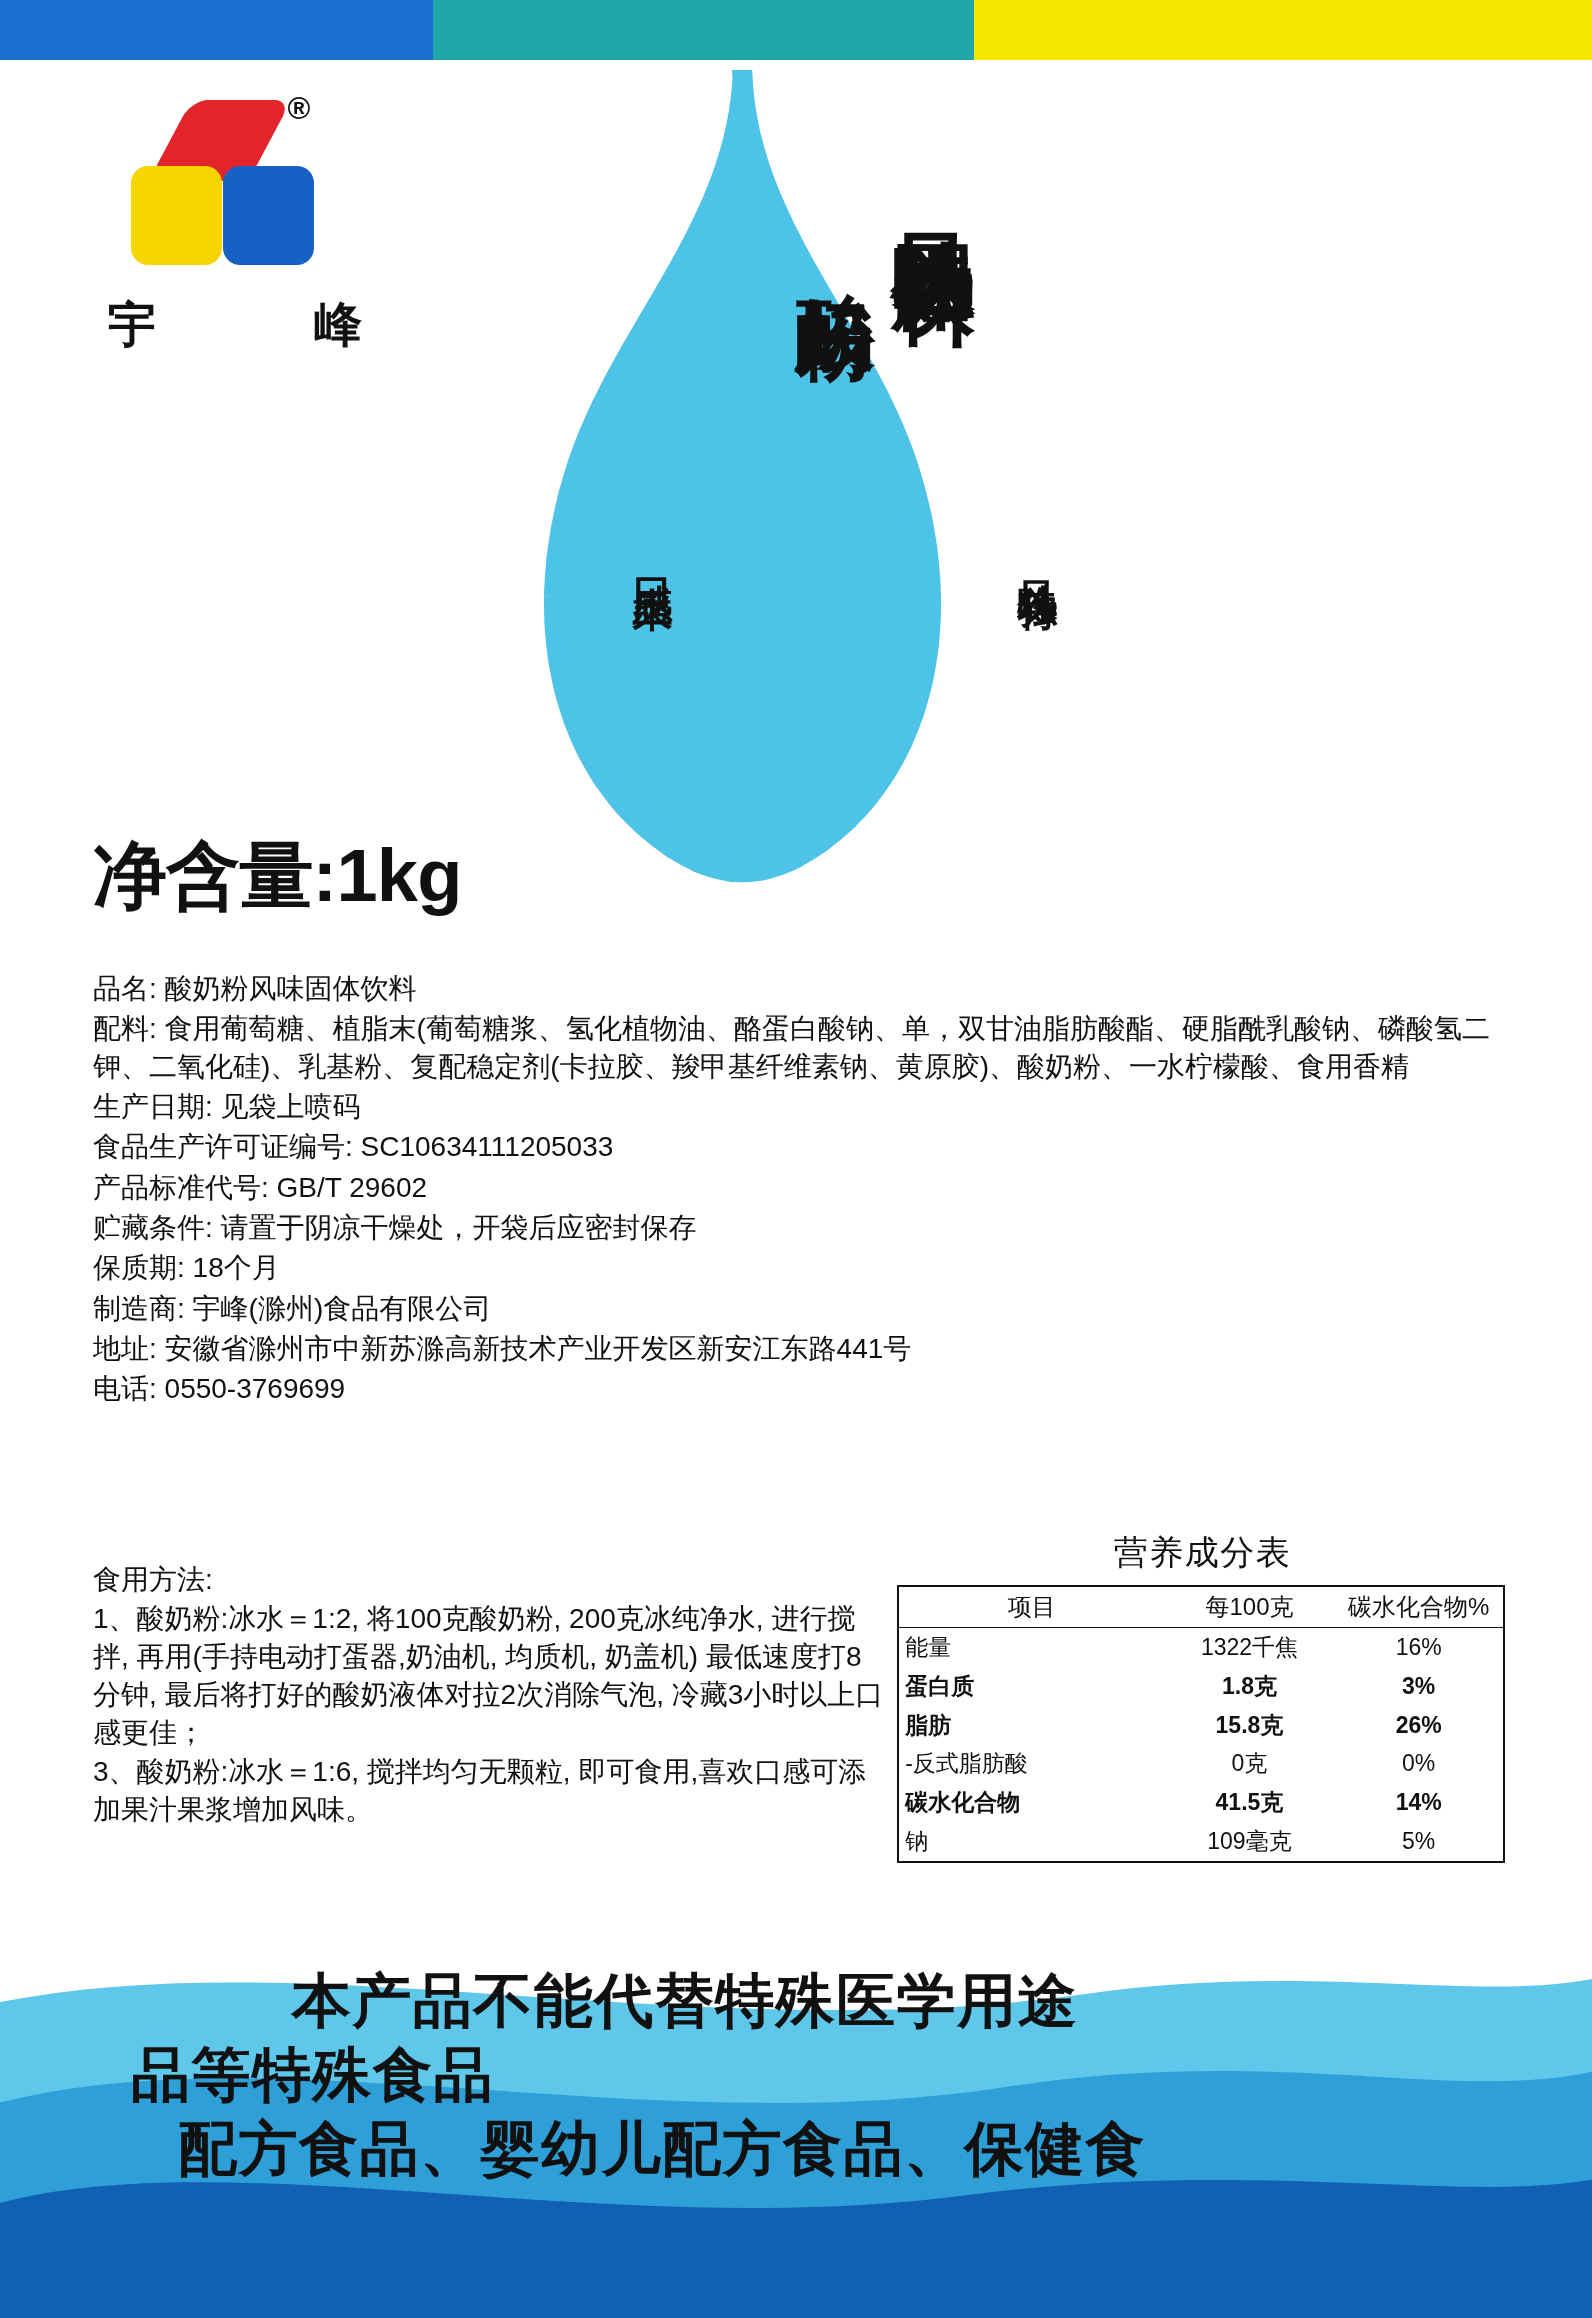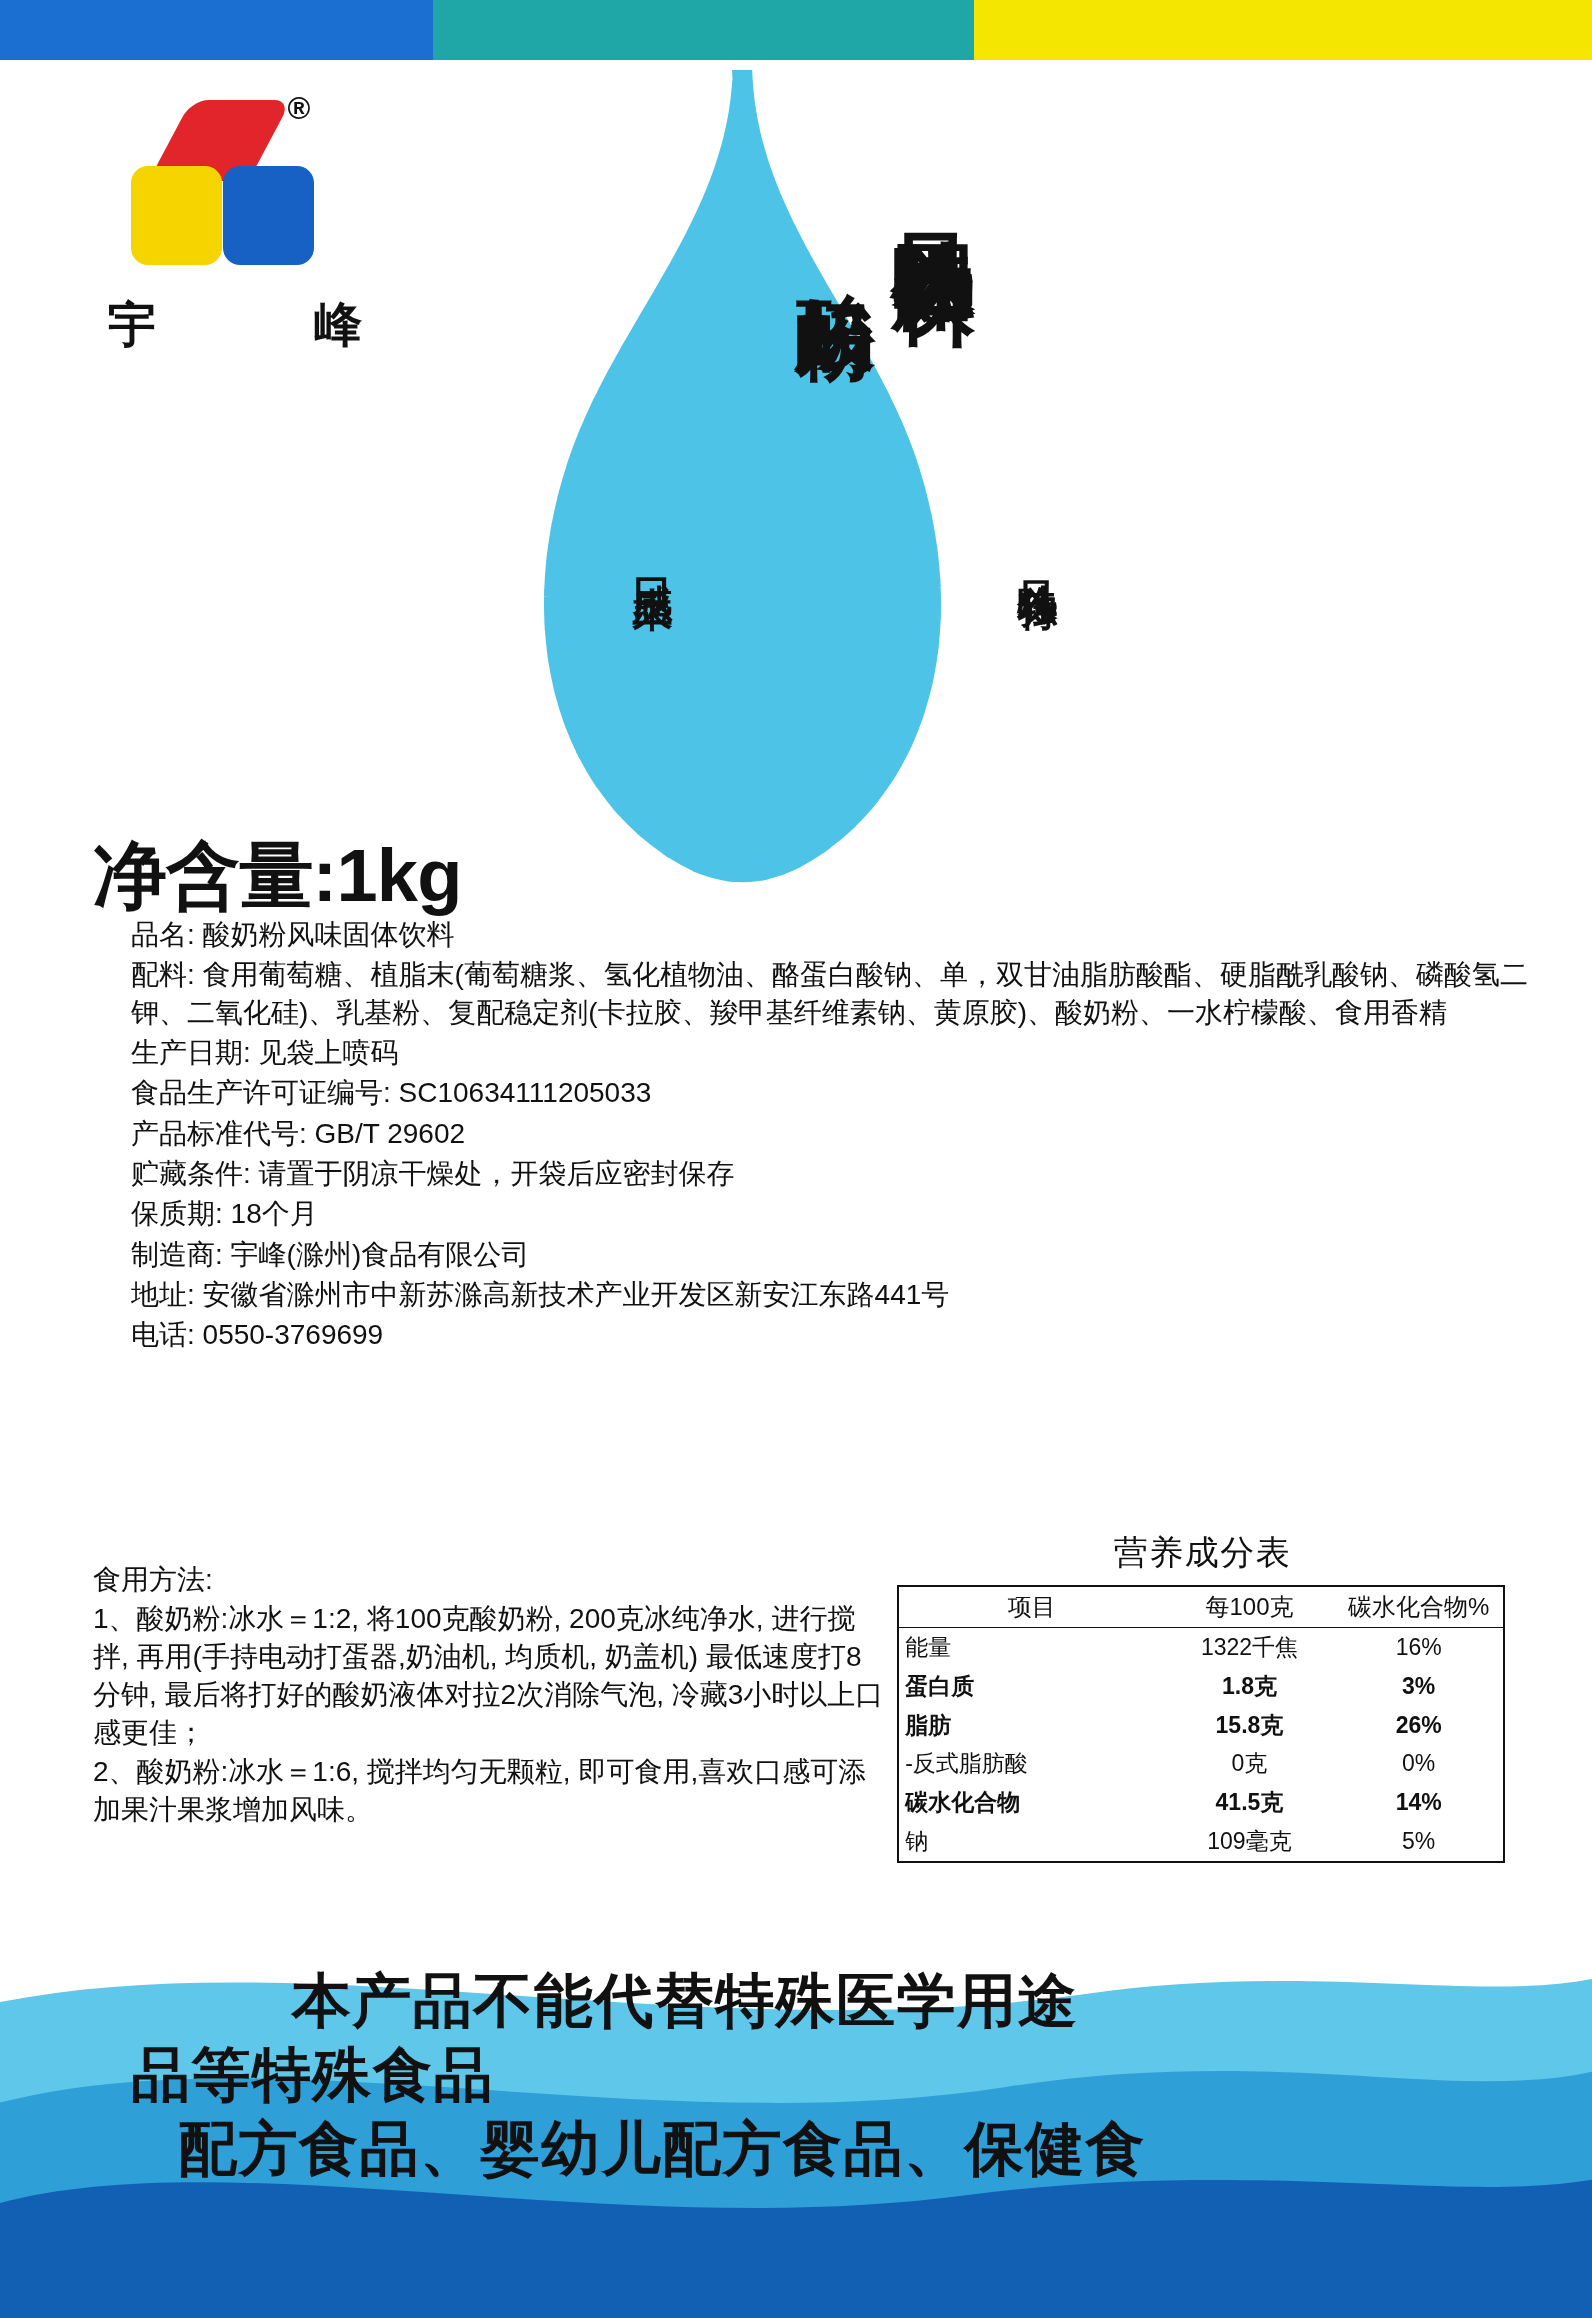--- a/index.html
+++ b/index.html
@@ -137,26 +137,25 @@
     top: 827px;
     left: 93px;
     font-size: 74px;
     font-weight: bold;
     letter-spacing: -0.8px;
   }
 
   
   .info {
     position: absolute;
-    top: 916px;
+    top: 970px;
     left: 93px;
     width: 1422px;
     font-size: 28px;
     line-height: 1.33;
-    margin-left: 38px;
   }
   .info p {
     margin: 0 0 3.1px 0;
   }
   .info .wide { width: 1414px; }
   .usage-block {
     position: absolute;
     top: 1561px;
     left: 93px;
     width: 796px;
@@ -279,21 +278,21 @@
   <p>贮藏条件: 请置于阴凉干燥处，开袋后应密封保存</p>
   <p>保质期: 18个月</p>
   <p>制造商: 宇峰(滁州)食品有限公司</p>
   <p>地址: 安徽省滁州市中新苏滁高新技术产业开发区新安江东路441号</p>
   <p>电话: 0550-3769699</p>
 </div>
 
 <div class="usage-block">
   <p>食用方法:</p>
   <p>1、酸奶粉:冰水＝1:2, 将100克酸奶粉, 200克冰纯净水, 进行搅拌, 再用(手持电动打蛋器,奶油机, 均质机, 奶盖机) 最低速度打8分钟, 最后将打好的酸奶液体对拉2次消除气泡, 冷藏3小时以上口感更佳；</p>
-  <p>2、酸奶粉:冰水＝1:6, 搅拌均匀无颗粒, 即可食用,喜欢口感可添加果汁果浆增加风味。</p>
+  <p>3、酸奶粉:冰水＝1:6, 搅拌均匀无颗粒, 即可食用,喜欢口感可添加果汁果浆增加风味。</p>
 </div>
 
 <div class="nutrition">
   <div class="nutrition-title">营养成分表</div>
   <table class="nut">
     <thead>
       <tr>
         <td class="col-item">项目</td>
         <td class="col-per">每100克</td>
         <td class="col-nrv">碳水化合物%</td>

